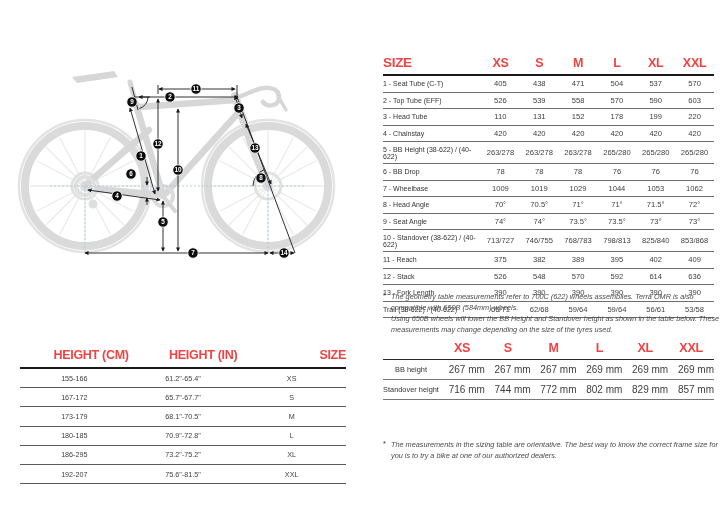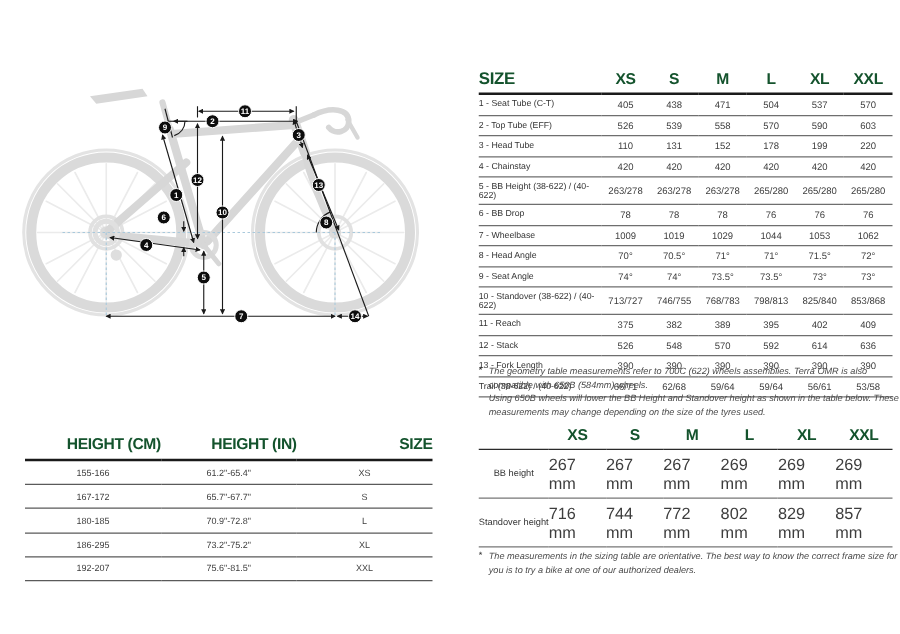--- a/index.html
+++ b/index.html
@@ -3,41 +3,41 @@
 <meta charset="utf-8">
 <style>
   html,body{margin:0;padding:0;background:#fff;}
   body{width:720px;height:507px;position:relative;font-family:"Liberation Sans",sans-serif;overflow:hidden;}
 
   
   .diagram{position:absolute;left:0;top:0;width:360px;height:290px;}
 
   
   table{border-collapse:collapse;table-layout:fixed;}
-  th{font-weight:700;color:#14532d;}
+  th{font-weight:700;color:#ef4444;}
   td{color:#3d3d3d;}
 
   
   .geo{position:absolute;left:383px;top:54px;width:331px;}
   .geo th{font-size:12.5px;letter-spacing:-0.3px;text-align:center;padding:1px 0 4px;border-bottom:2px solid #1a1a1a;}
   .geo th.lbl{text-align:left;font-size:13.5px;width:98px;}
   .geo td{font-size:7.6px;text-align:center;padding:3.3px 0;border-bottom:1px solid #6e6e6e;}
   .geo td.lbl{text-align:left;font-size:7px;color:#333;padding-right:2px;}
 
   
   .fn{position:absolute;left:383px;width:336px;font-size:7.3px;font-style:italic;color:#4a4a4a;line-height:1.5;padding-left:8px;}
   .fn .ast{position:absolute;left:0;top:-1px;font-style:normal;color:#333;}
   .fn1{top:292px;}
   .fn2{top:440px;}
 
   
   .wheels{position:absolute;left:383px;top:340px;width:331px;}
   .wheels th{font-size:12.5px;letter-spacing:-0.3px;text-align:center;padding:1px 0 4px;border-bottom:1.5px solid #2a2a2a;}
   .wheels th.corner{width:56px;}
-  .wheels td{font-size:13px;text-align:left;padding:4px 0;border-bottom:1px solid #777;}
+  .wheels td{font-size:10px;text-align:right;padding:4px 0;border-bottom:1px solid #777;}
   .wheels td.lbl{text-align:center;font-size:7.4px;color:#333;line-height:1.3;}
 
   
   .sizes{position:absolute;left:20px;top:346px;width:326px;}
   .sizes th{font-size:12.5px;letter-spacing:-0.3px;text-align:right;padding:2px 0 5px;border-bottom:2px solid #1a1a1a;}
   .sizes td{font-size:7.2px;text-align:center;padding:4.6px 0;border-bottom:1px solid #5a5a5a;}
 </style>
 </head>
 <body>
 
@@ -395,20 +395,25 @@
         <td>61.2"-65.4"</td>
         <td>XS</td>
       </tr>
 
       <tr>
         <td>167-172</td>
         <td>65.7"-67.7"</td>
         <td>S</td>
       </tr>
 
+      <tr>
+        <td>173-179</td>
+        <td>68.1"-70.5"</td>
+        <td>M</td>
+      </tr>
 
       <tr>
         <td>180-185</td>
         <td>70.9"-72.8"</td>
         <td>L</td>
       </tr>
 
       <tr>
         <td>186-295</td>
         <td>73.2"-75.2"</td>

